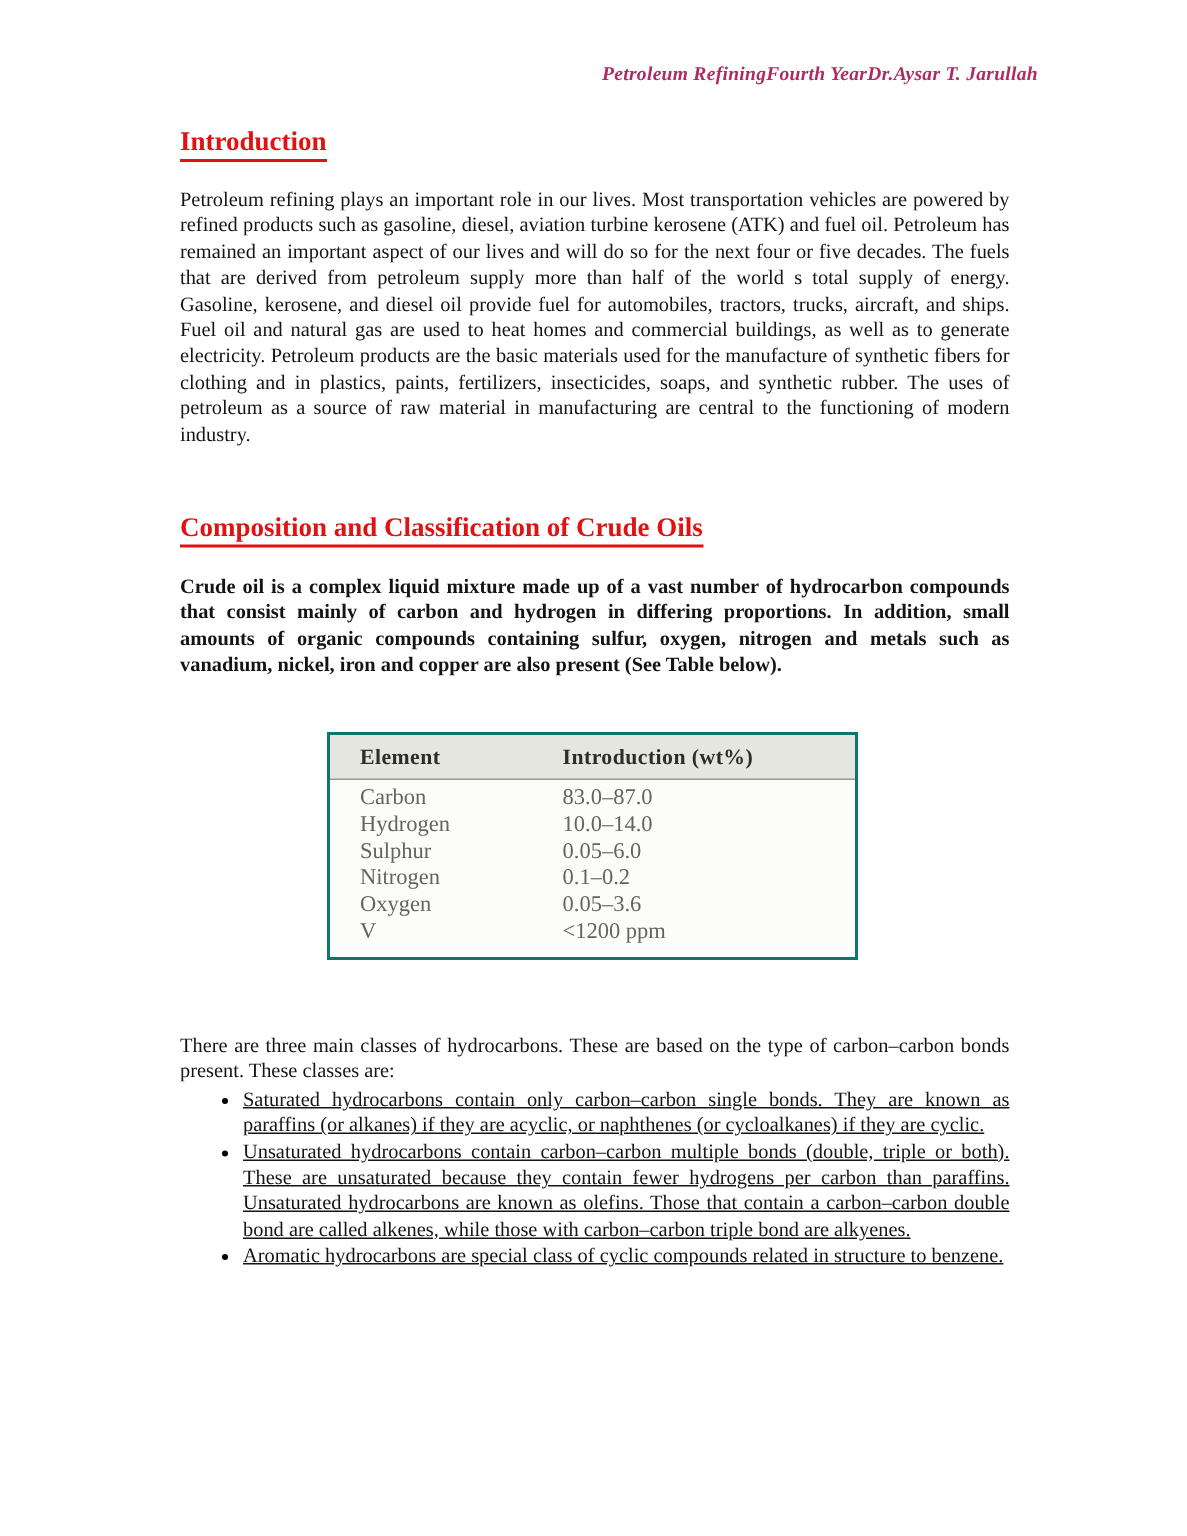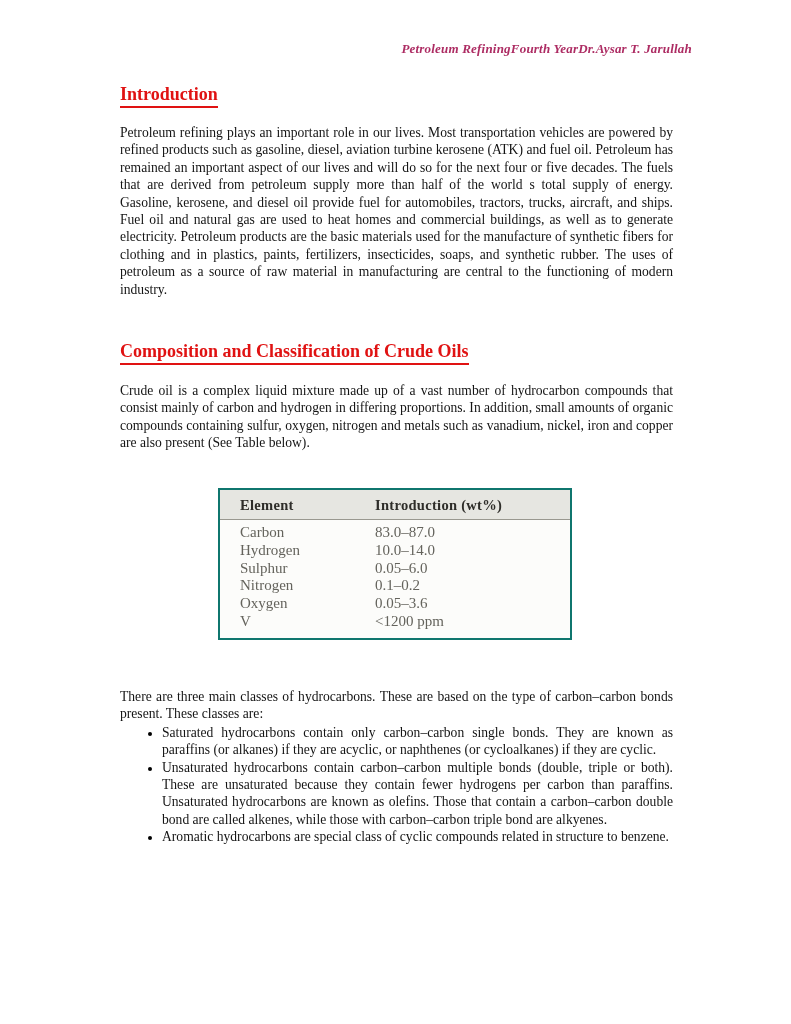--- a/index.html
+++ b/index.html
@@ -48,21 +48,21 @@
   .para {
     position: absolute;
     left: 120px;
     width: 553px;
     font-size: 13.6px;
     line-height: 17.4px;
     text-align: justify;
     color: #141414;
   }
   .para-intro   { top: 124px; }
-  .para-comp    { top: 382px; }
+  .para-comp    { top: 382px; font-weight: bold; }
   .para-classes { top: 688px; }
 
   
   .elements-table {
     position: absolute;
     top: 488px; left: 218px; width: 354px;
     border: 2px solid #0f766e;
     background: #fcfcfa;
     font-family: "Liberation Serif", serif;
   }
@@ -84,20 +84,21 @@
 
   
   .classes-list {
     margin-top: 1px;
     padding-left: 42px;
     list-style: disc outside;
   }
   .classes-list li {
     text-align: justify;
     color: #141414;
+    text-decoration: underline;
   }
   .classes-list li::marker { color: #000; font-size: 12px; }
 </style>
 </head>
 <body>
 
 <div class="page">
 
   <div class="doc-header">
     <span>Petroleum Refining</span>

